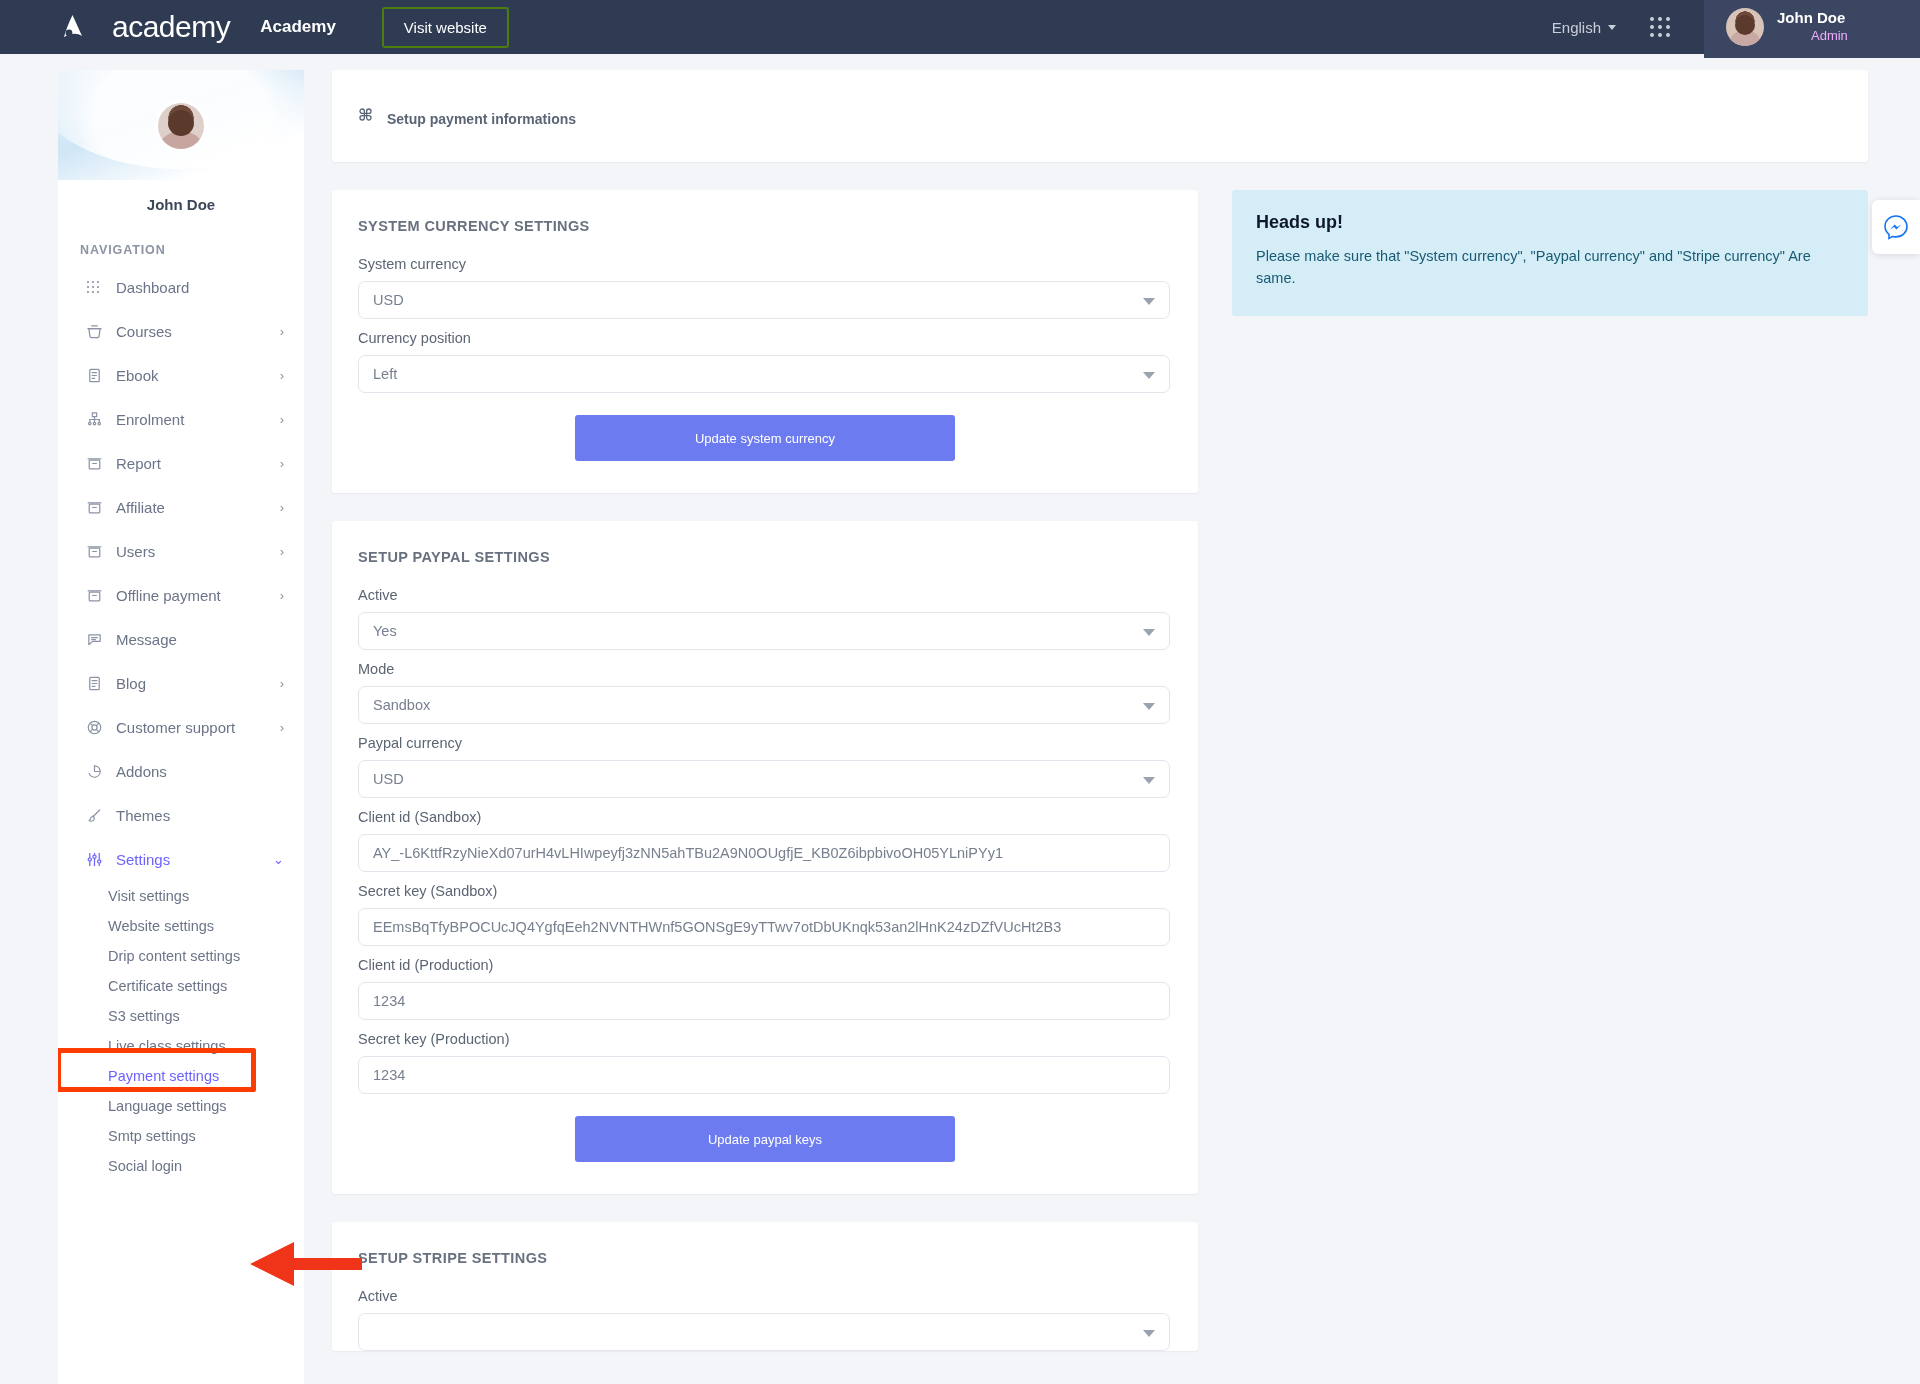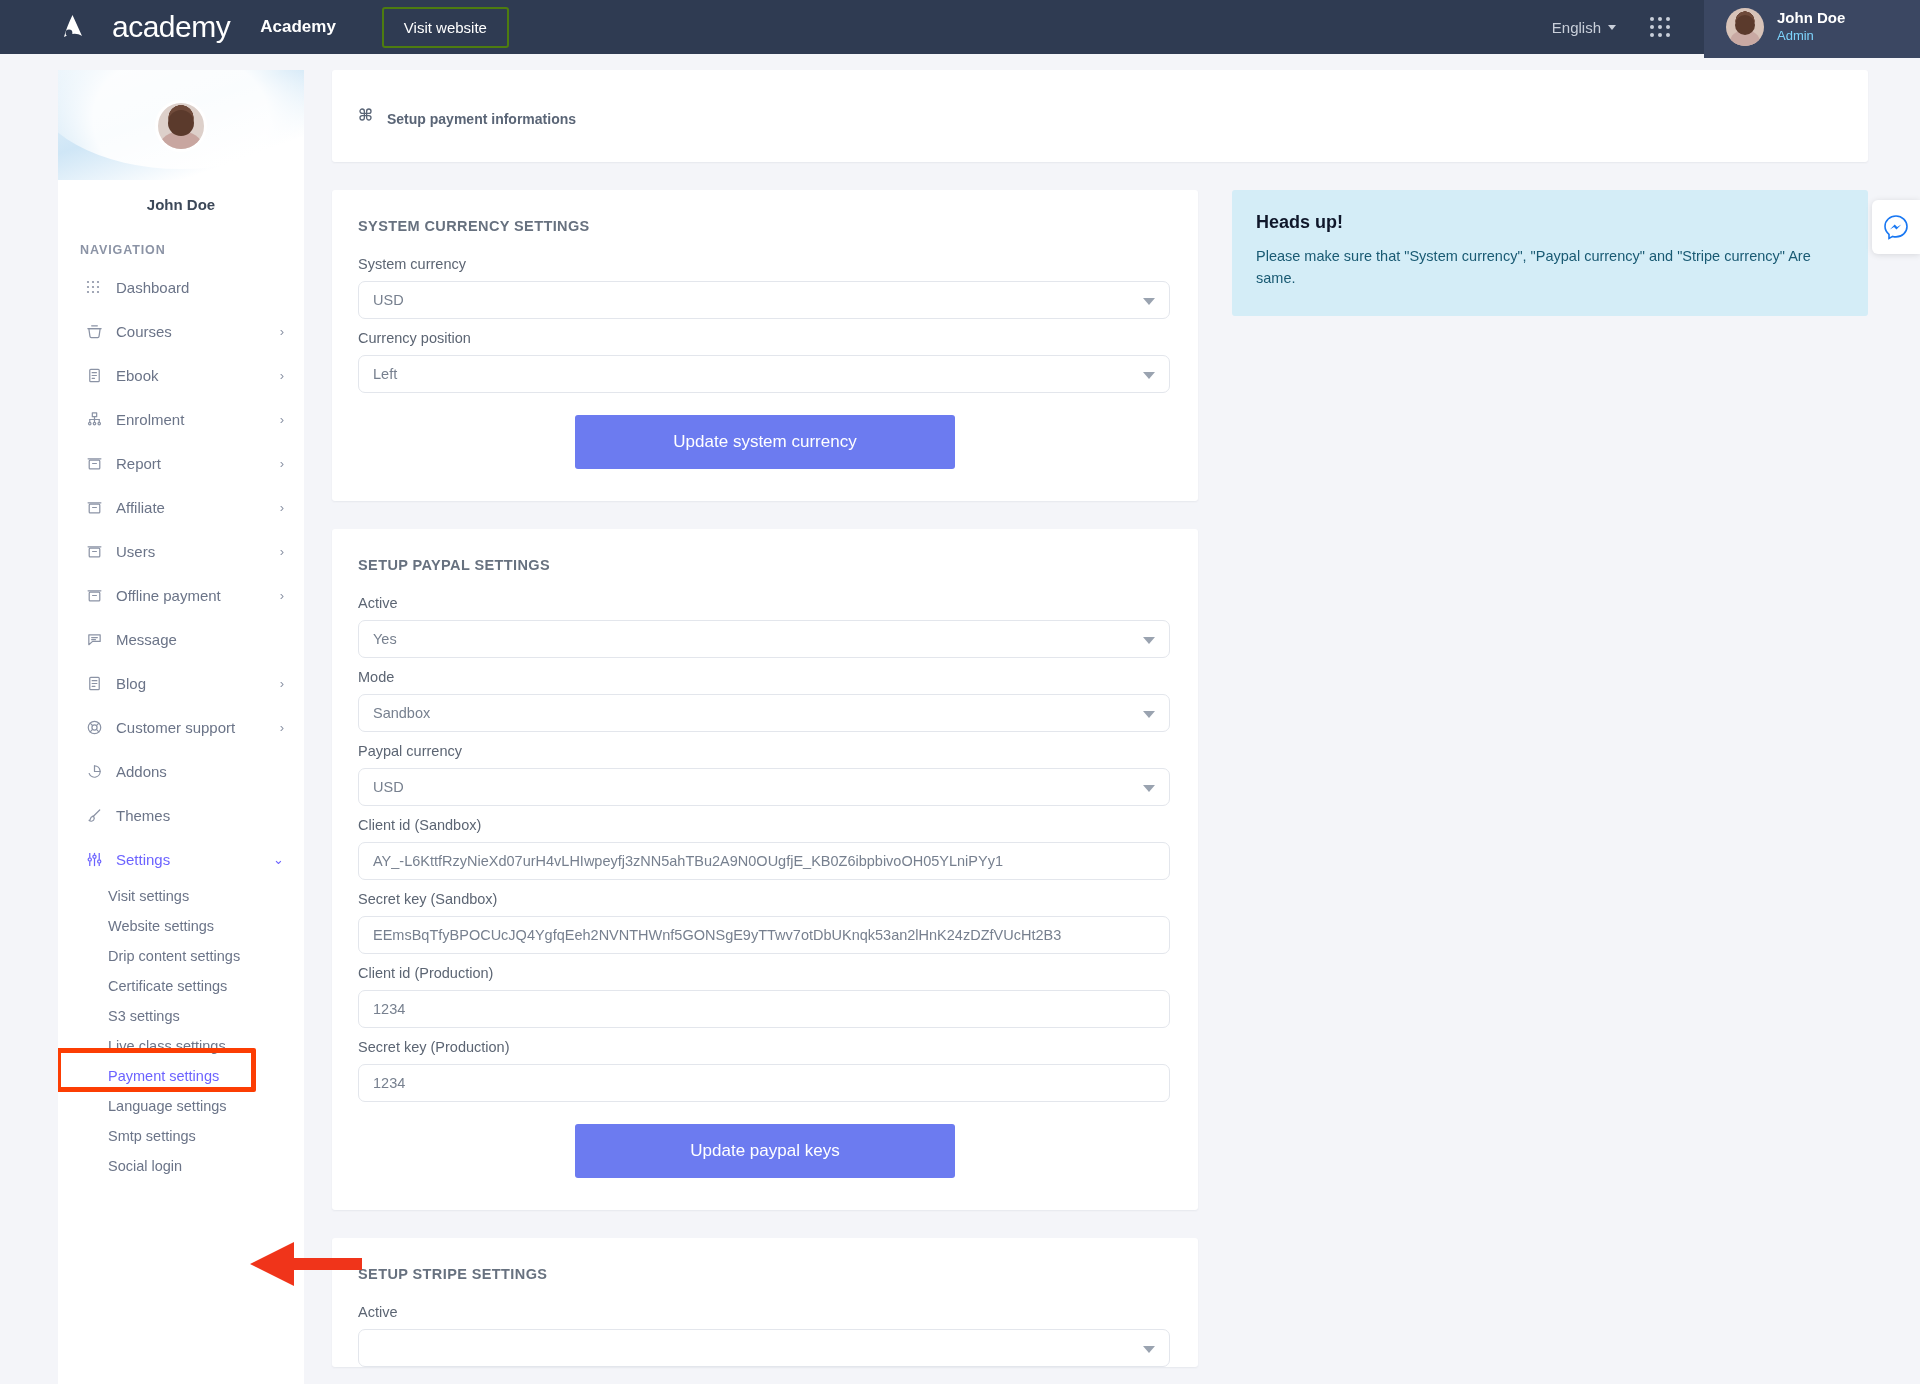--- a/index.html
+++ b/index.html
@@ -42,21 +42,21 @@
   }
   .avatar-sm::after {
     content:""; position:absolute; left:50%; top:58%; transform:translateX(-50%);
     width: 30px; height: 24px; border-radius: 50% 50% 0 0; background:#c9a9a3;
   }
   .avatar-sm::before {
     content:""; position:absolute; left:50%; top:18%; transform:translateX(-50%);
     width: 20px; height: 20px; border-radius:50%; background:#5b3a2c; z-index:2;
   }
   .user-name { color: #fff; font-size: 15px; font-weight: bold; line-height: 1.25; }
-  .user-role { color: #7dd3fc; font-size: 13px; line-height: 1.3; }
+  .user-role { color: #f0abfc; font-size: 13px; line-height: 1.3; margin-left: 34px; }
 
   
   .shell { display: flex; height: 1322px; padding: 16px 0 0 58px; gap: 28px; }
 
   
   .sidebar {
     width: 246px; background: #fff; flex: none;
     height: 1322px; overflow: hidden; position: relative;
   }
   .side-head { height: 110px; position: relative; overflow: hidden; }
@@ -122,23 +122,23 @@
     width: 812px; height: 38px; border: 1px solid #e3e6ec; border-radius: 7px;
     display: flex; align-items: center; padding: 0 14px; font-size: 14.5px; color: #77808f;
     background: #fff; position: relative;
   }
   .control.select::after {
     content:""; position: absolute; right: 14px; top: 50%; margin-top: -2px;
     width: 0; height: 0; border-left: 6px solid transparent; border-right: 6px solid transparent;
     border-top: 7px solid #9aa3b0;
   }
   .btn-primary {
-    display: block; margin: 22px auto 0; width: 380px; height: 54px;
+    display: block; margin: 22px auto 0; width: 380px; height: 46px;
     background: #6c7bf0; color: #fff; border: 0; border-radius: 3px;
-    font-size: 17px; cursor: pointer; font-family: "Liberation Sans", sans-serif;
+    font-size: 13px; cursor: pointer; font-family: "Liberation Sans", sans-serif;
   }
   .alert {
     background: #d4edf7; border-radius: 3px; padding: 22px 24px 26px;
   }
   .alert h3 { color: #0f172a; font-size: 18px; margin-bottom: 12px; }
   .alert p { color: #195a73; font-size: 14.5px; line-height: 1.55; }
 
   .fab {
     position: absolute; right: 0; top: 200px; width: 48px; height: 54px;
     background: #fff; border-radius: 6px 0 0 6px; box-shadow: 0 1px 6px rgba(0,0,0,.12);

